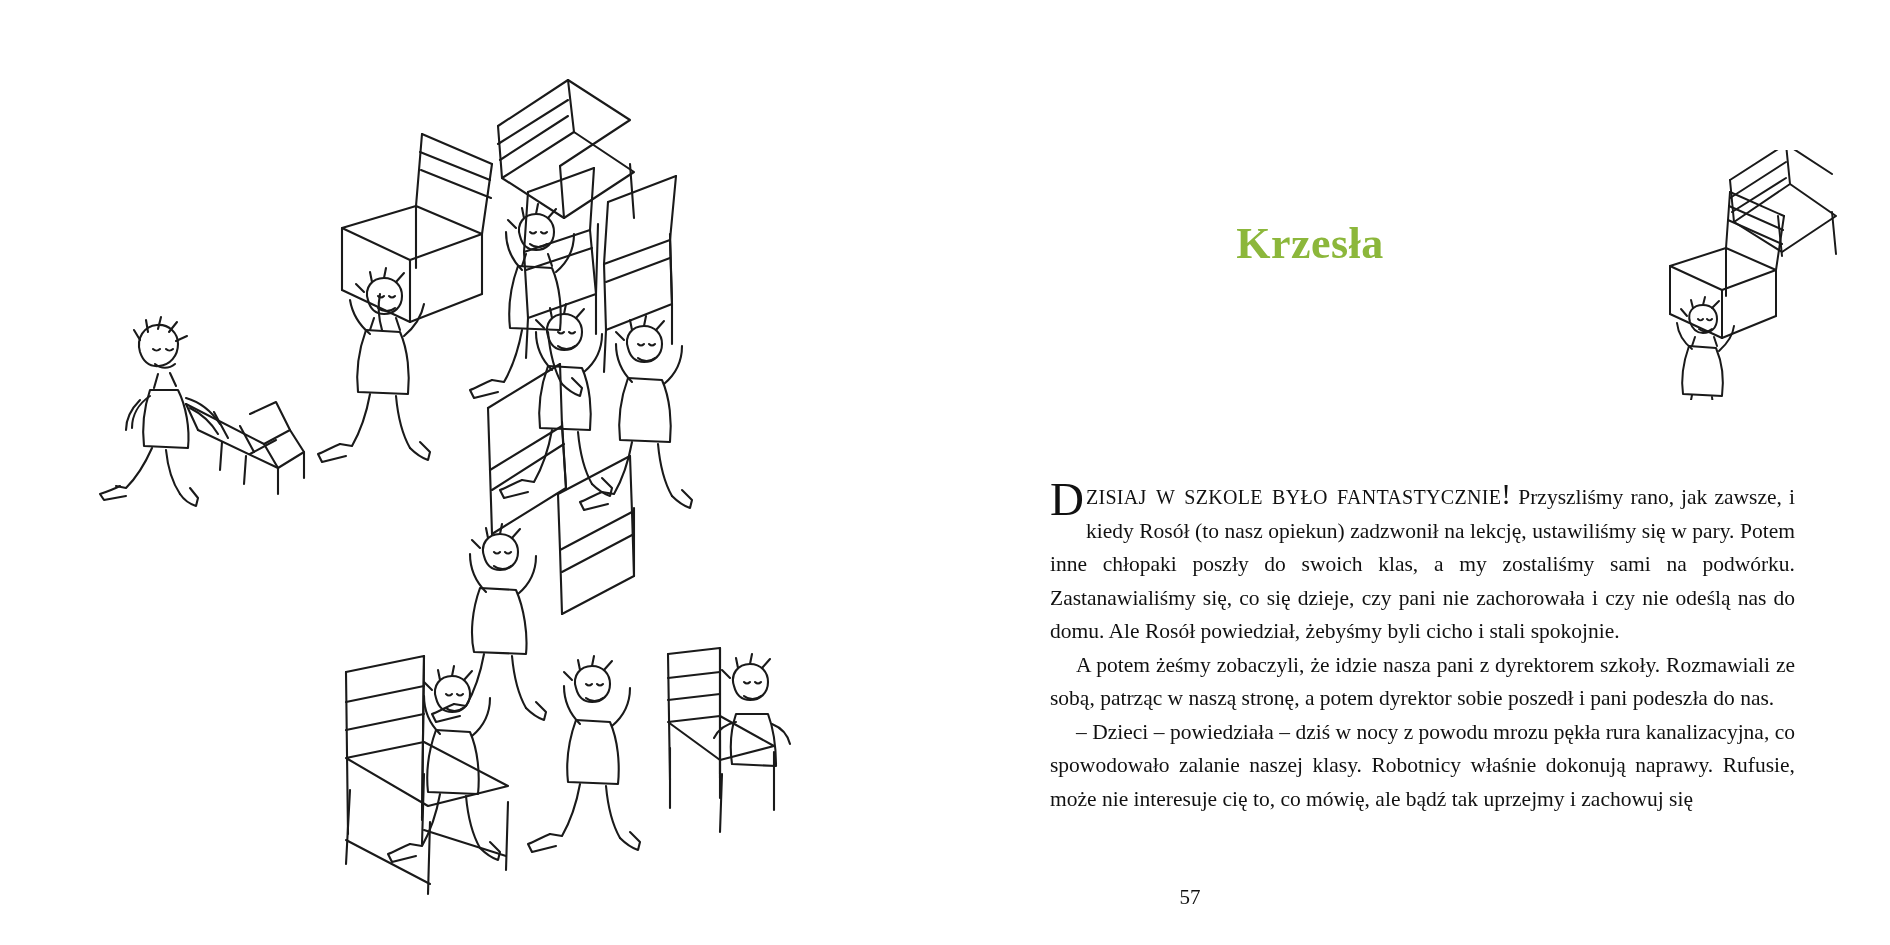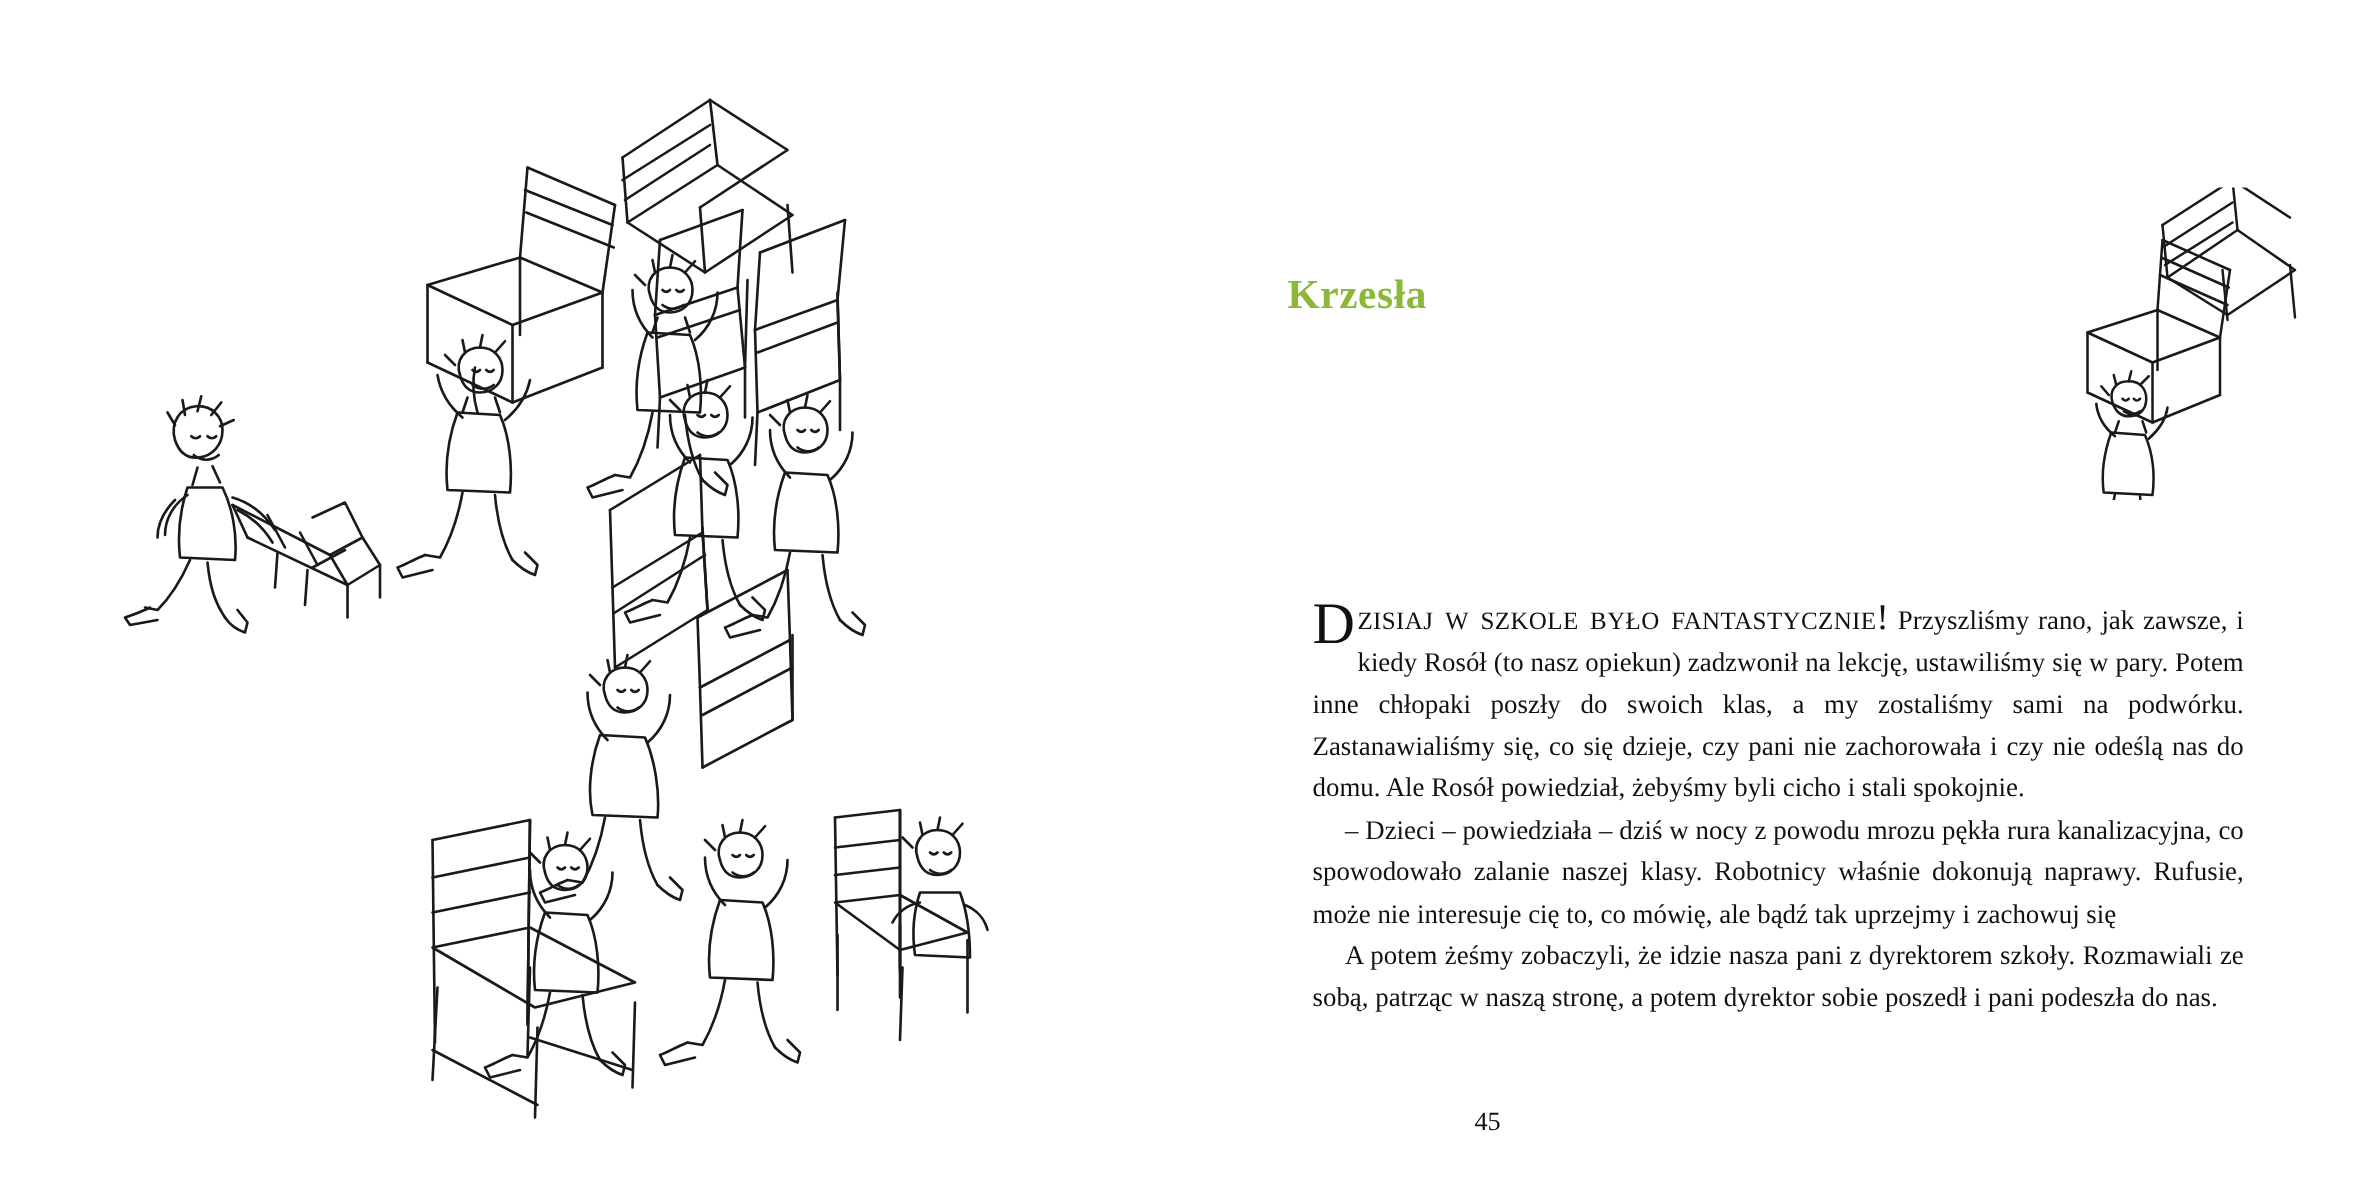--- a/index.html
+++ b/index.html
@@ -47,23 +47,23 @@
     width: 860px;
     height: 945px;
     overflow: hidden;
   }
 
   .chapter-title {
     position: absolute;
     left: 0;
     top: 218px;
     width: 560px;
-    text-align: left;
-    font-family: "Liberation Serif", serif;
-    font-size: 33px;
+    text-align: center;
+    font-family: "Liberation Serif", serif;
+    font-size: 44px;
     font-weight: 700;
     letter-spacing: 0.5px;
     color: #8cb73b;
   }
 
   .illustration-right {
     position: absolute;
     left: 540px;
     top: 150px;
     width: 310px;
@@ -368,20 +368,20 @@
           <path d="M122,245 c-3,17 -8,29 -14,40 l-9,-2"></path>
           <path d="M142,247 c2,17 5,29 11,40"></path>
           <path d="M99,285 c-8,3 -12,6 -17,8 l3,6 l19,-5"></path>
           <path d="M153,287 c5,5 9,8 14,9 l2,-6 l-8,-8"></path>
         </g>
       </svg>
     </div>
 
     <div class="body-text">
       <p class="dropcap-line"><span class="dropcap">D</span><span class="smallcaps">zisiaj w szkole było fantastycznie!</span><span> Przyszliśmy rano, jak zawsze, i kiedy Rosół (to nasz opiekun) zadzwonił na lekcję, ustawiliśmy się w pary. Potem inne chłopaki poszły do swoich klas, a my zostaliśmy sami na podwórku. Zastanawialiśmy się, co się dzieje, czy pani nie zachorowała i czy nie odeślą nas do domu. Ale Rosół powiedział, żebyśmy byli cicho i stali spokojnie.</span></p>
+      <p class="indent">A potem żeśmy zobaczyli, że idzie nasza pani z dyrektorem szkoły. Rozmawiali ze sobą, patrząc w naszą stronę, a potem dyrektor sobie poszedł i pani podeszła do nas.</p>
       <p class="indent">– Dzieci – powiedziała – dziś w nocy z powodu mrozu pękła rura kanalizacyjna, co spowodowało zalanie naszej klasy. Robotnicy właśnie dokonują naprawy. Rufusie, może nie interesuje cię to, co mówię, ale bądź tak uprzejmy i zachowuj się</p>
-      <p class="indent">A potem żeśmy zobaczyli, że idzie nasza pani z dyrektorem szkoły. Rozmawiali ze sobą, patrząc w naszą stronę, a potem dyrektor sobie poszedł i pani podeszła do nas.</p>
     </div>
 
-    <div class="folio">45</div>
+    <div class="folio">57</div>
   </div>
 
 </div>
 
 </body></html>

